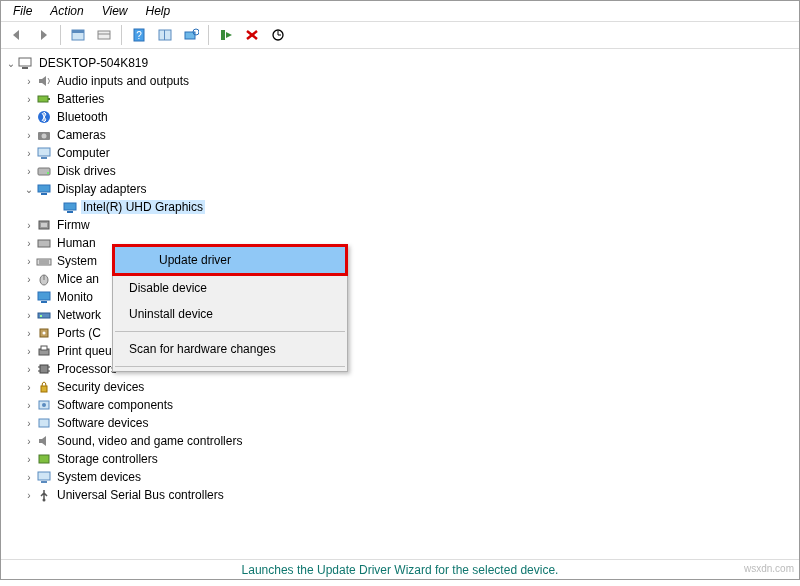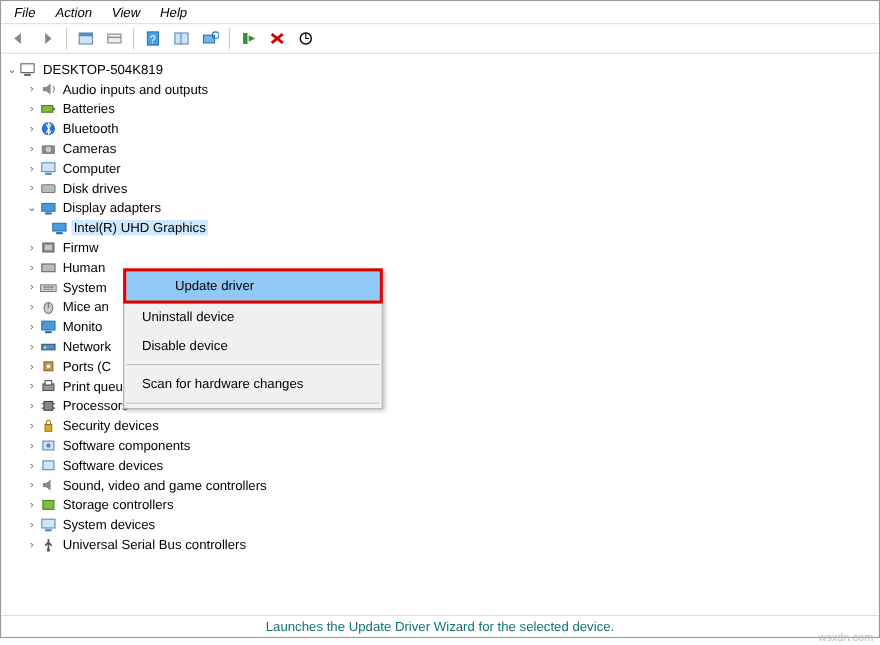--- a/index.html
+++ b/index.html
@@ -124,21 +124,21 @@
     margin:-1px;
     padding:0;
   }
   .ctx .sep {
     height:1px;
     background:#c0c0c0;
     margin:4px 2px;
   }
   .ctx .item.bold{font-weight:bold}
   .watermark{
-    position:absolute;right:6px;bottom:0;color:#bbb;font-size:10px;
+    position:absolute;right:6px;bottom:12px;color:#bbb;font-size:10px;
   }
   svg{display:block}
 </style>
 </head>
 <body>
 
 <div class="window">
 
 
   <div class="menubar">
@@ -288,21 +288,21 @@
     <div class="node" style="padding-left:22px">
       <span class="exp">⌄</span>
       <span class="nicon">
           <svg width="16" height="14">
             <rect x="2" y="3" width="12" height="7" fill="#4a9cd8" stroke="#2a70b8"></rect>
             <rect x="5" y="11" width="6" height="2" fill="#2a70b8"></rect>
           </svg>
         </span>
       <span class="label">Display adapters</span>
     </div>
-    <div class="node" style="padding-left:32px">
+    <div class="node" style="padding-left:48px">
       <span class="exp blank">›</span>
       <span class="nicon">
           <svg width="16" height="14">
             <rect x="2" y="3" width="12" height="7" fill="#4a9cd8" stroke="#2a70b8"></rect>
             <rect x="5" y="11" width="6" height="2" fill="#2a70b8"></rect>
           </svg>
         </span>
       <span class="label sel">Intel(R) UHD Graphics</span>
     </div>
     <div class="node" style="padding-left:22px">
@@ -470,20 +470,20 @@
 
   <div class="statusbar">
     <span>Launches the Update Driver Wizard for the selected device.</span>
   </div>
 </div>
 
 <div class="ctx">
   <div class="highlight-box">
     <div class="item hl">Update driver</div>
   </div>
+  <div class="item">Disable device</div>
   <div class="item">Uninstall device</div>
-  <div class="item">Disable device</div>
   <div class="sep"></div>
   <div class="item">Scan for hardware changes</div>
   <div class="sep"></div>
 </div>
 
 <div class="watermark">wsxdn.com</div>
 
 </body></html>

